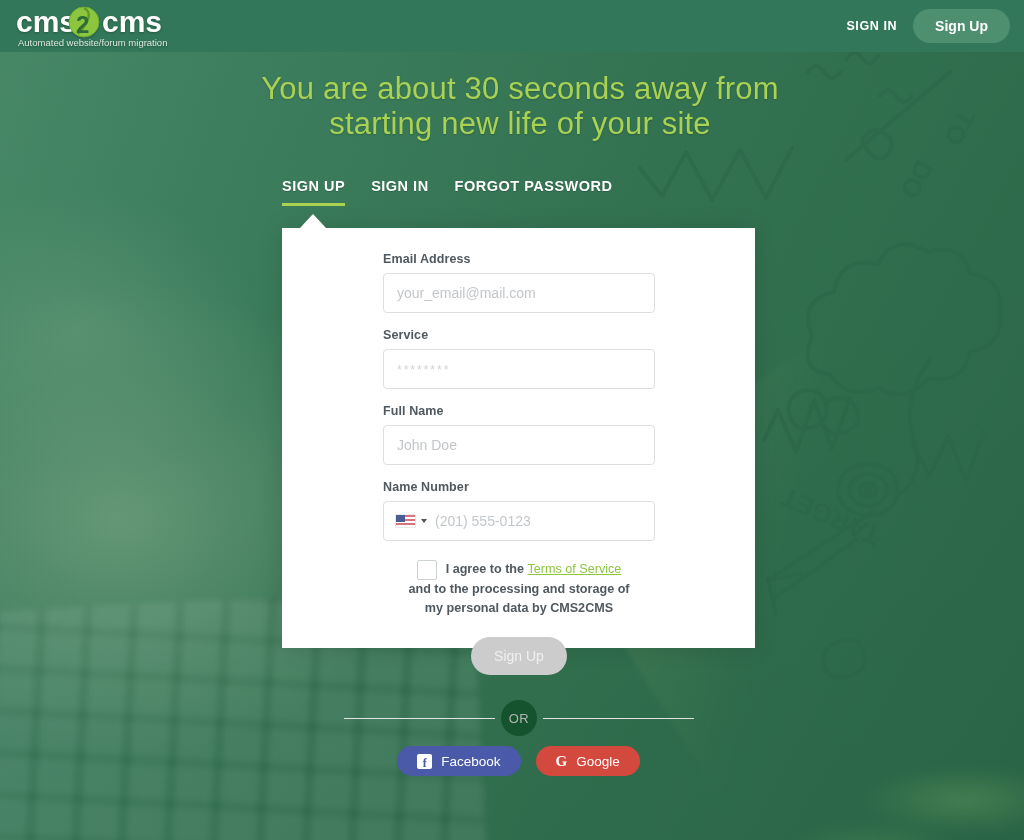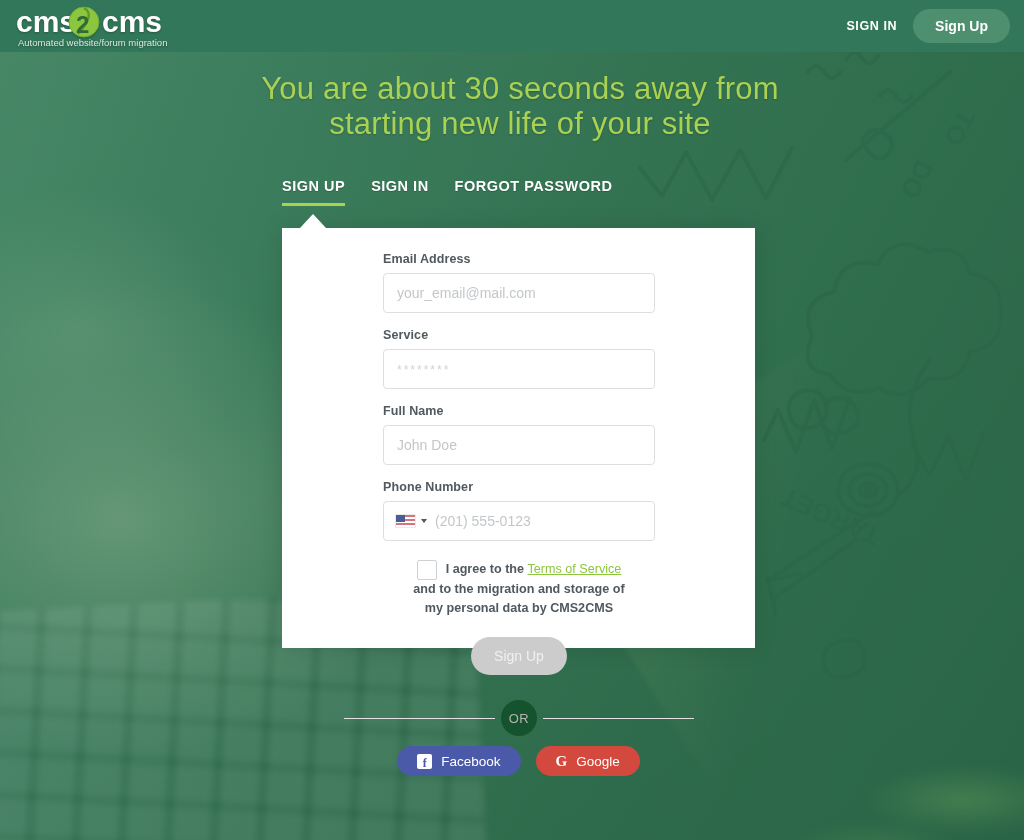--- a/index.html
+++ b/index.html
@@ -463,42 +463,42 @@
         <label class="field-label">Service</label>
         <input class="field-input pw" type="text" placeholder="********" style="">
       </div>
 
       <div class="field">
         <label class="field-label">Full Name</label>
         <input class="field-input" type="text" placeholder="John Doe" style="">
       </div>
 
       <div class="field">
-        <label class="field-label">Phone Number</label>
+        <label class="field-label">Name Number</label>
         <div class="phone-wrap">
           <div class="flag-btn">
             <span class="flag">
               <span class="stripes"></span>
                 <span class="canton"></span>
             </span>
             <span class="caret-down"></span>
           </div>
           <input class="phone-input" type="text" placeholder="(201) 555-0123" style="">
         </div>
       </div>
 
       <div class="agree">
         <div class="agree-row1">
           <div class="checkbox"></div>
           <div class="agree-text">
             <span>I agree to the</span>
             <a class="tos-link" href="#">Terms of Service</a>
           </div>
         </div>
-        <div class="agree-rest">and to the migration and storage of</div>
+        <div class="agree-rest">and to the processing and storage of</div>
         <div class="agree-rest">my personal data by CMS2CMS</div>
       </div>
 
       <button class="submit-btn">Sign Up</button>
     </div>
 
     <div class="divider">
       <span class="div-line"></span>
       <span class="div-circle">OR</span>
       <span class="div-line"></span>

